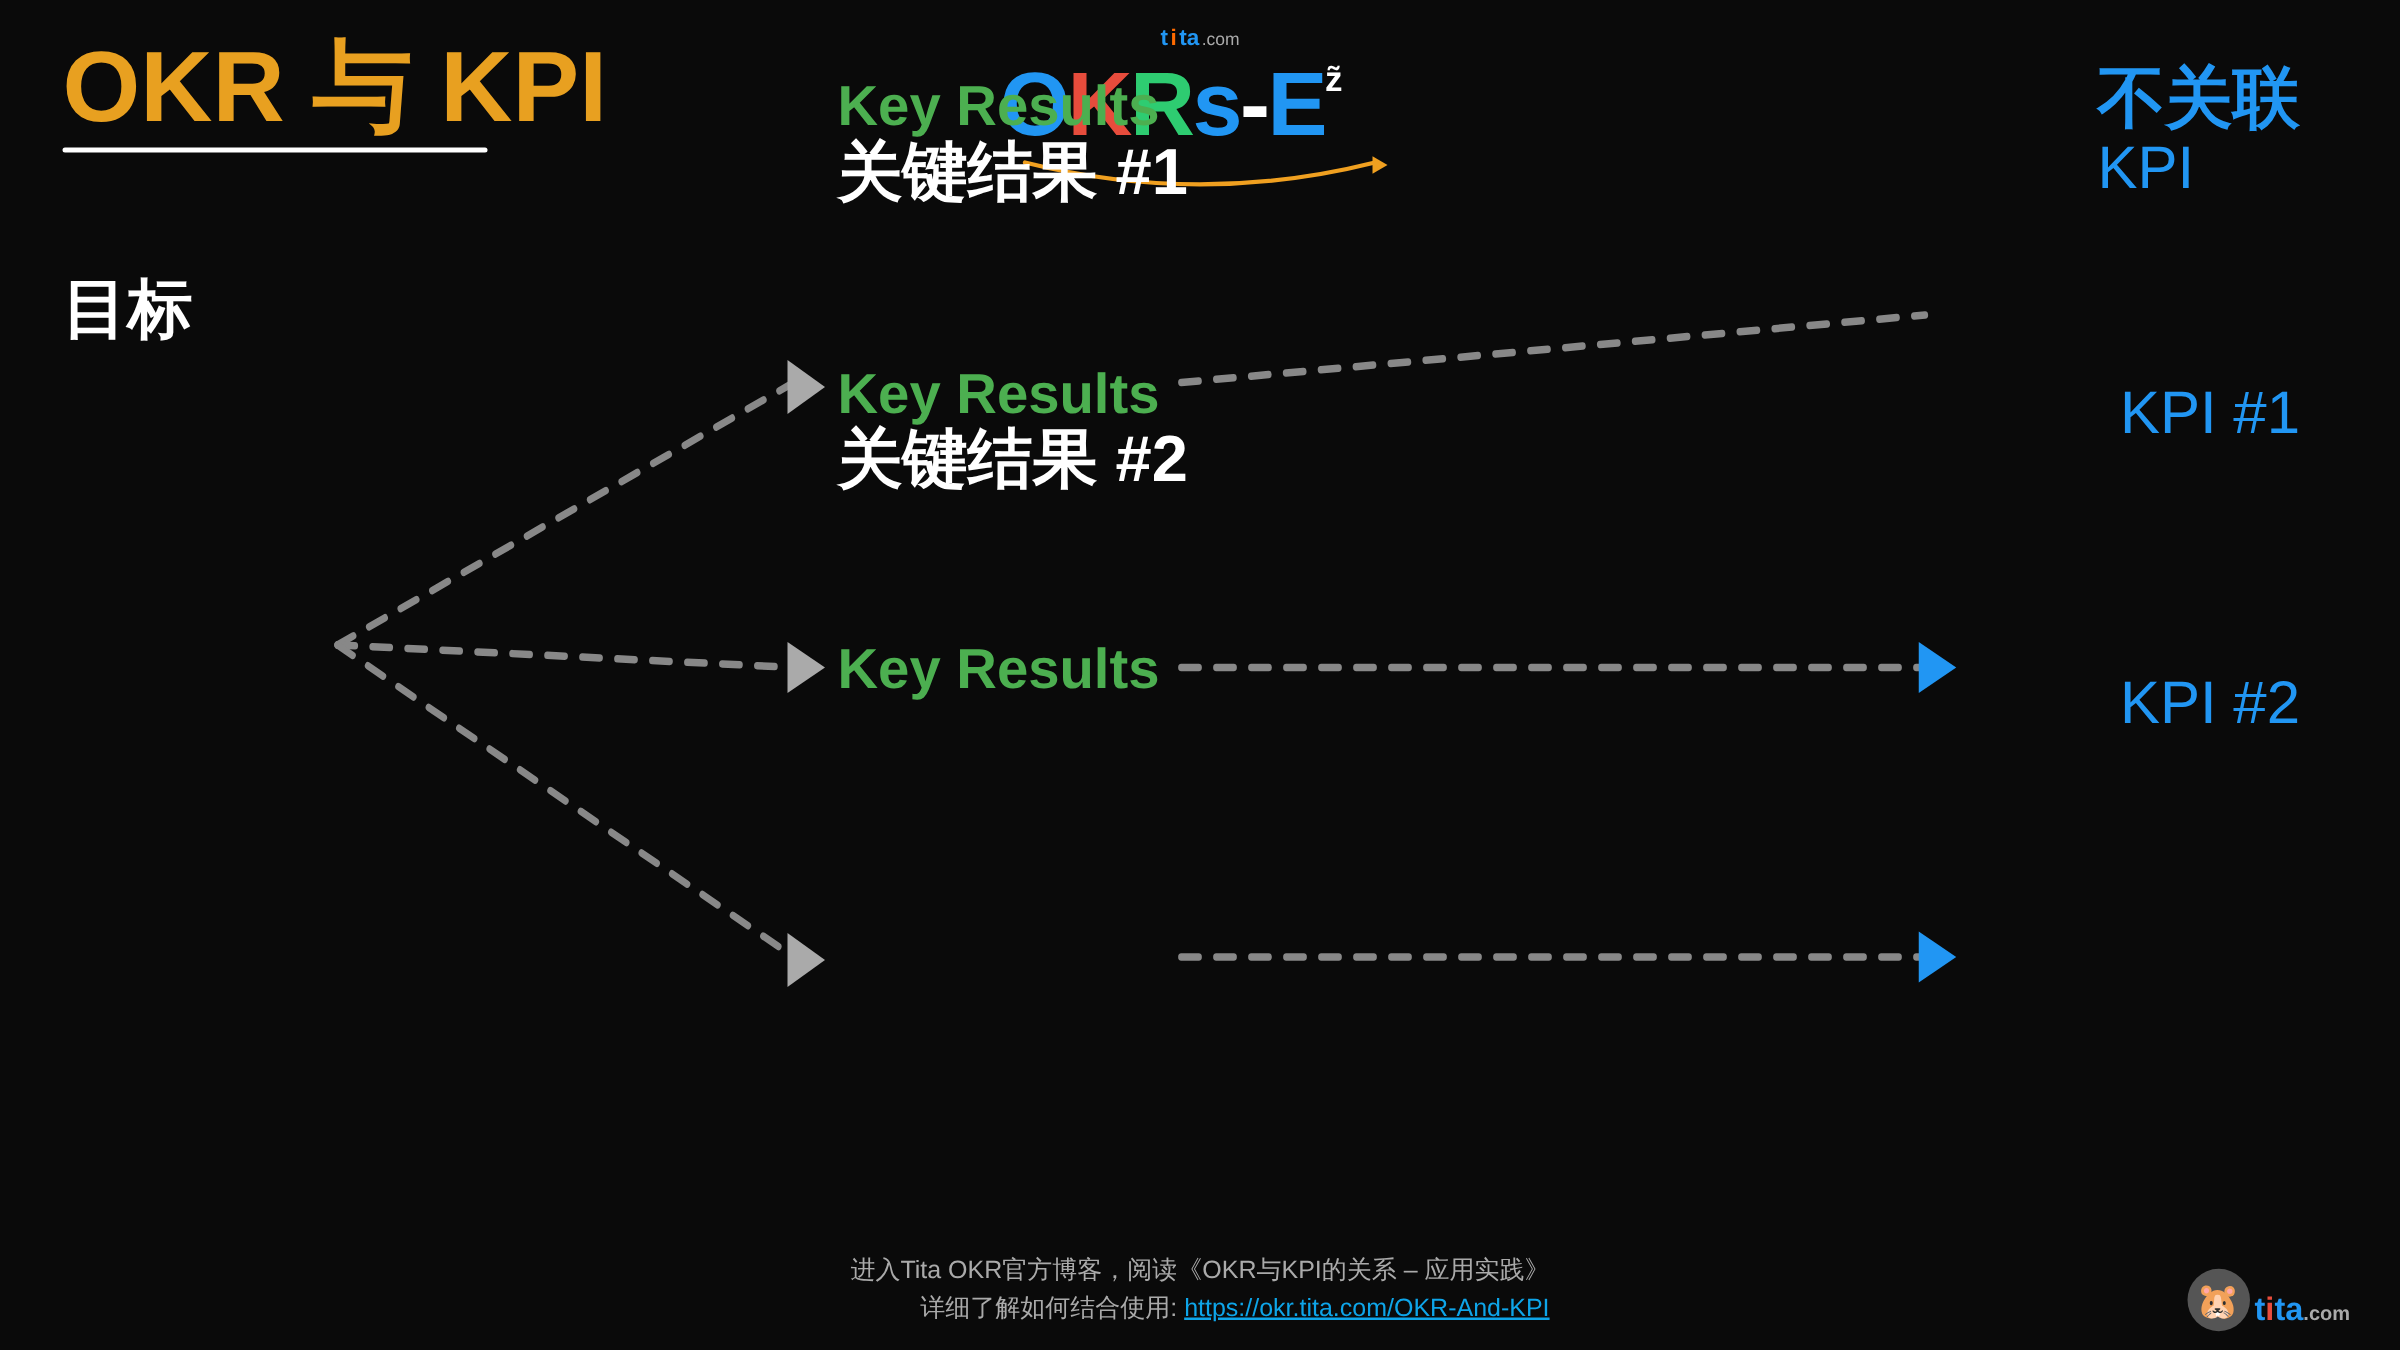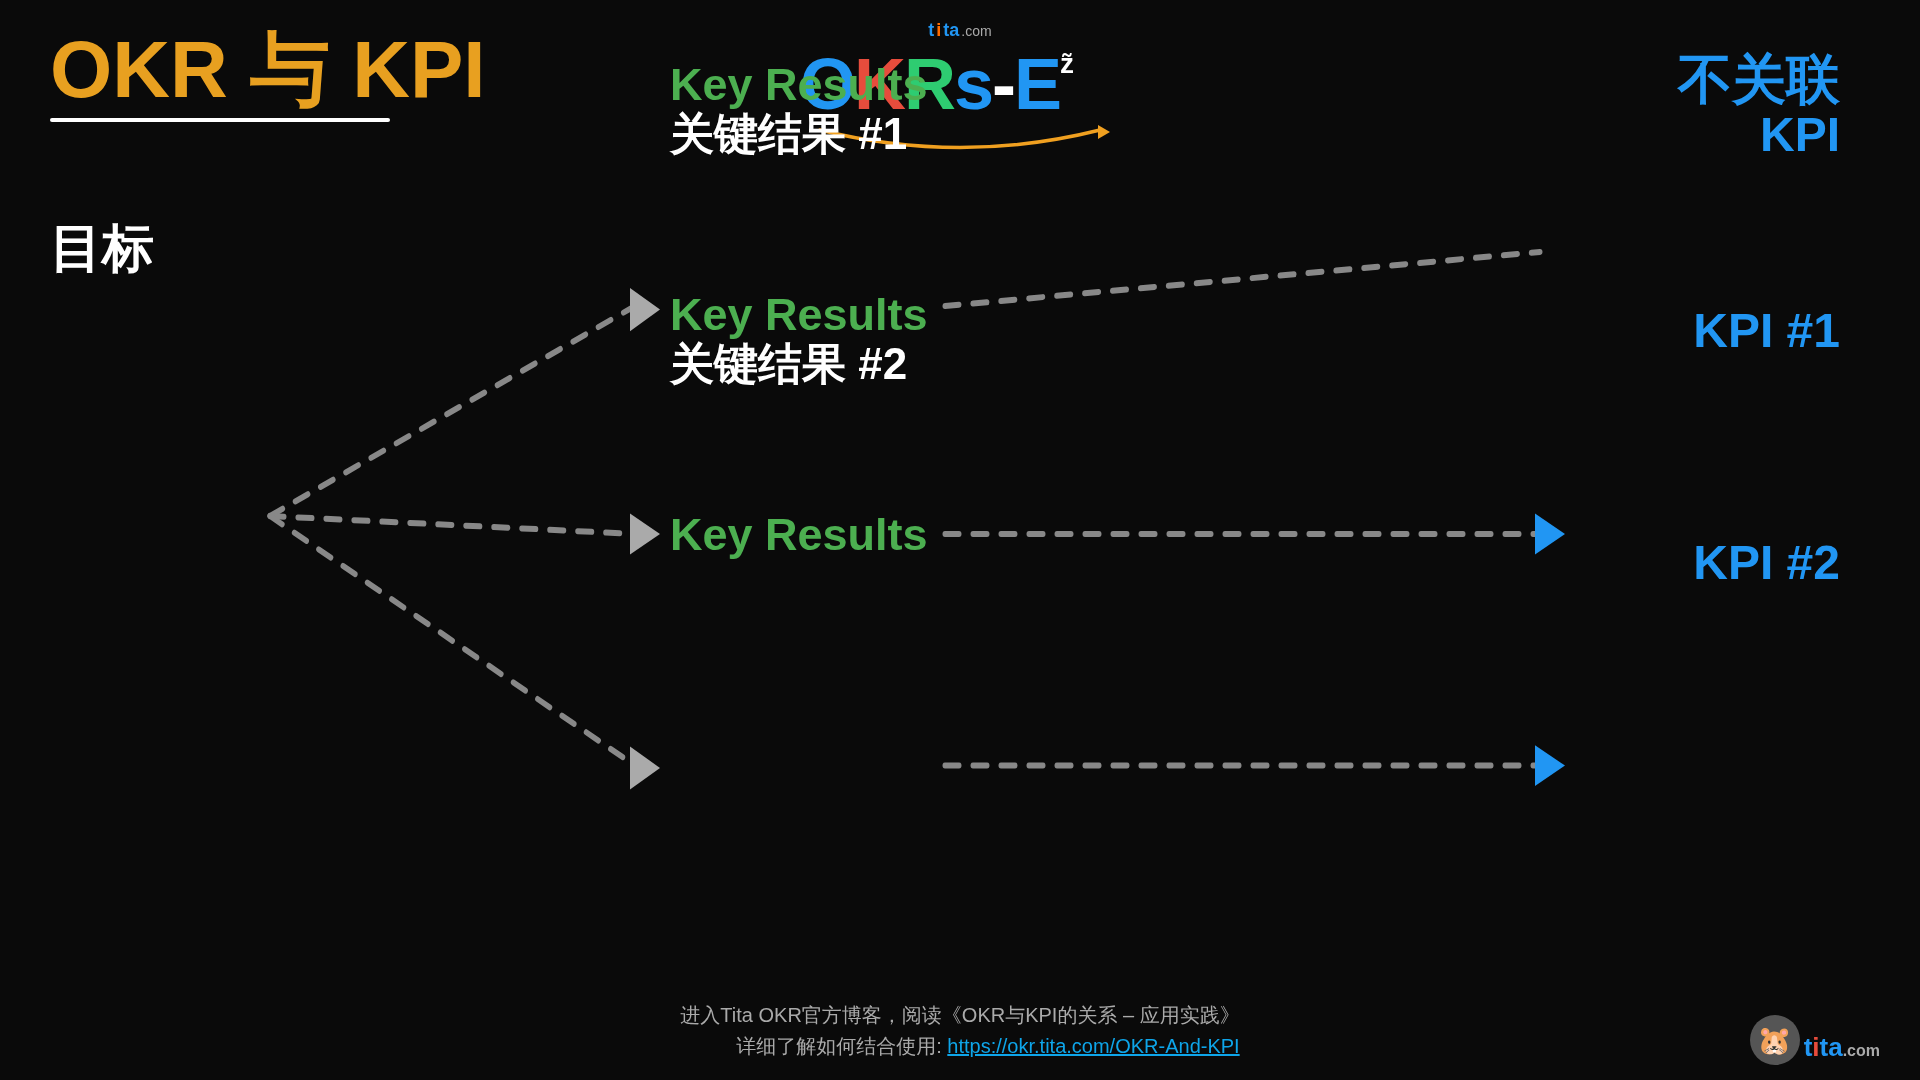--- a/index.html
+++ b/index.html
@@ -117,21 +117,21 @@
       position: absolute;
       left: 670px;
     }
     .kr-block .kr-title {
       font-size: 45px;
       font-weight: bold;
       color: #4CAF50;
       line-height: 1.1;
     }
     .kr-block .kr-sub {
-      font-size: 44px;
+      font-size: 52px;
       font-weight: bold;
       color: white;
       line-height: 1.1;
     }
     .kr1 { top: 60px; }
     .kr2 { top: 290px; }
     .kr3 { top: 510px; }
 
     
     .kpi-label {
@@ -140,23 +140,23 @@
     }
     .kpi-label .kpi-unrelated {
       font-size: 54px;
       font-weight: bold;
       color: #2196F3;
       text-align: right;
       line-height: 1.1;
     }
     .kpi-label .kpi-name {
       font-size: 48px;
-      font-weight: bold;
+      font-weight: normal;
       color: #2196F3;
-      text-align: right;
+      text-align: left;
       line-height: 1.1;
     }
     .kpi-unrelated-block { top: 50px; right: 80px; }
     .kpi1-block { top: 305px; right: 80px; }
     .kpi2-block { top: 537px; right: 80px; }
 
     
     .footer {
       position: absolute;
       bottom: 20px;

